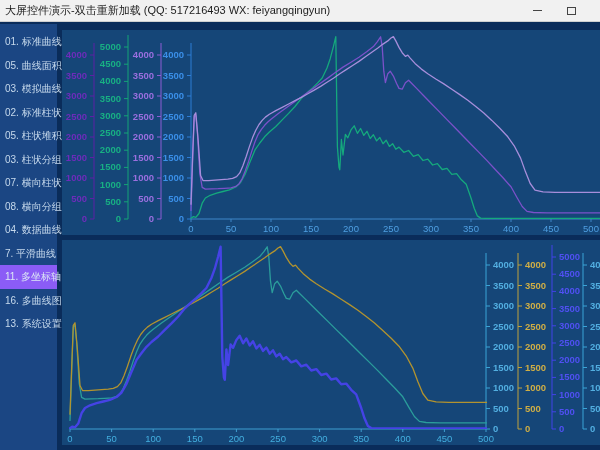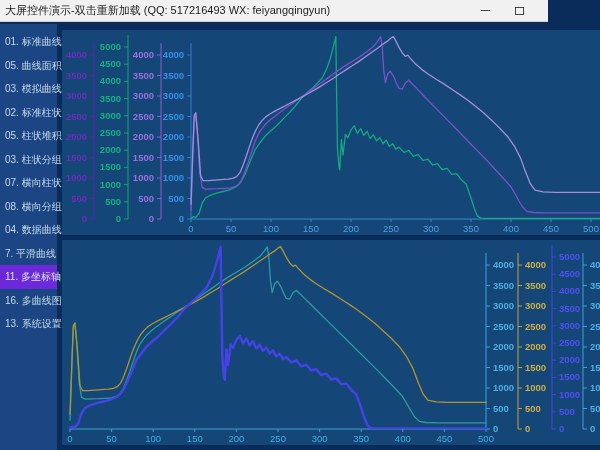--- a/index.html
+++ b/index.html
@@ -1,38 +1,38 @@
 <!DOCTYPE html>
 <html><head>
 <meta charset="utf-8">
 <style>
   * { margin:0; padding:0; box-sizing:border-box; }
   html,body { width:600px; height:450px; overflow:hidden;
               font-family:"Liberation Sans","DejaVu Sans",sans-serif; }
   .window { position:relative; width:600px; height:450px; background:#0a2c5a; }
 
   
-  .titlebar { position:absolute; left:0; top:0; width:548px; height:22px;
+  .titlebar { position:absolute; left:0; top:0; width:600px; height:22px;
               background:#f1f1f1; border-bottom:1px solid #cfcfcf;
               display:flex; align-items:center; }
   .titlebar .title { font-size:11px; color:#1c1c1c; padding-left:5px; flex:1;
                      white-space:nowrap; overflow:hidden; }
   .winbtns { display:flex; height:100%; margin-right:12px; }
   .winbtn { width:34px; height:100%; display:flex; align-items:center; justify-content:center; cursor:default; }
   .min-glyph { display:block; width:9px; height:1px; background:#444; }
   .max-glyph { display:block; width:9px; height:8px; border:1px solid #444; background:transparent; }
 
   
   .content { position:absolute; left:0; top:24px; width:600px; height:428px; background:#0a2c5a; }
 
   
   .sidebar { position:absolute; left:0; top:0; width:57px; height:428px; background:#1b4683; padding-top:6px; }
   .side-item { height:23.5px; line-height:23.5px; padding-left:5px; font-size:10px;
                color:#c6d9ec; white-space:nowrap; cursor:pointer; letter-spacing:0; }
-  .side-item.selected { background:#6d28d9; color:#dbe7f5; }
+  .side-item.selected { background:#8b5cf6; color:#dbe7f5; }
 
   
   .panel { position:absolute; left:62px; width:538px; height:205px; background:#154678; }
   .panel-top { top:6px; }
   .panel-bottom { top:216px; }
   .panel svg { display:block; width:100%; height:100%; }
   svg text { font-family:"Liberation Sans","DejaVu Sans",sans-serif; }
 </style>
 </head>
 <body>

